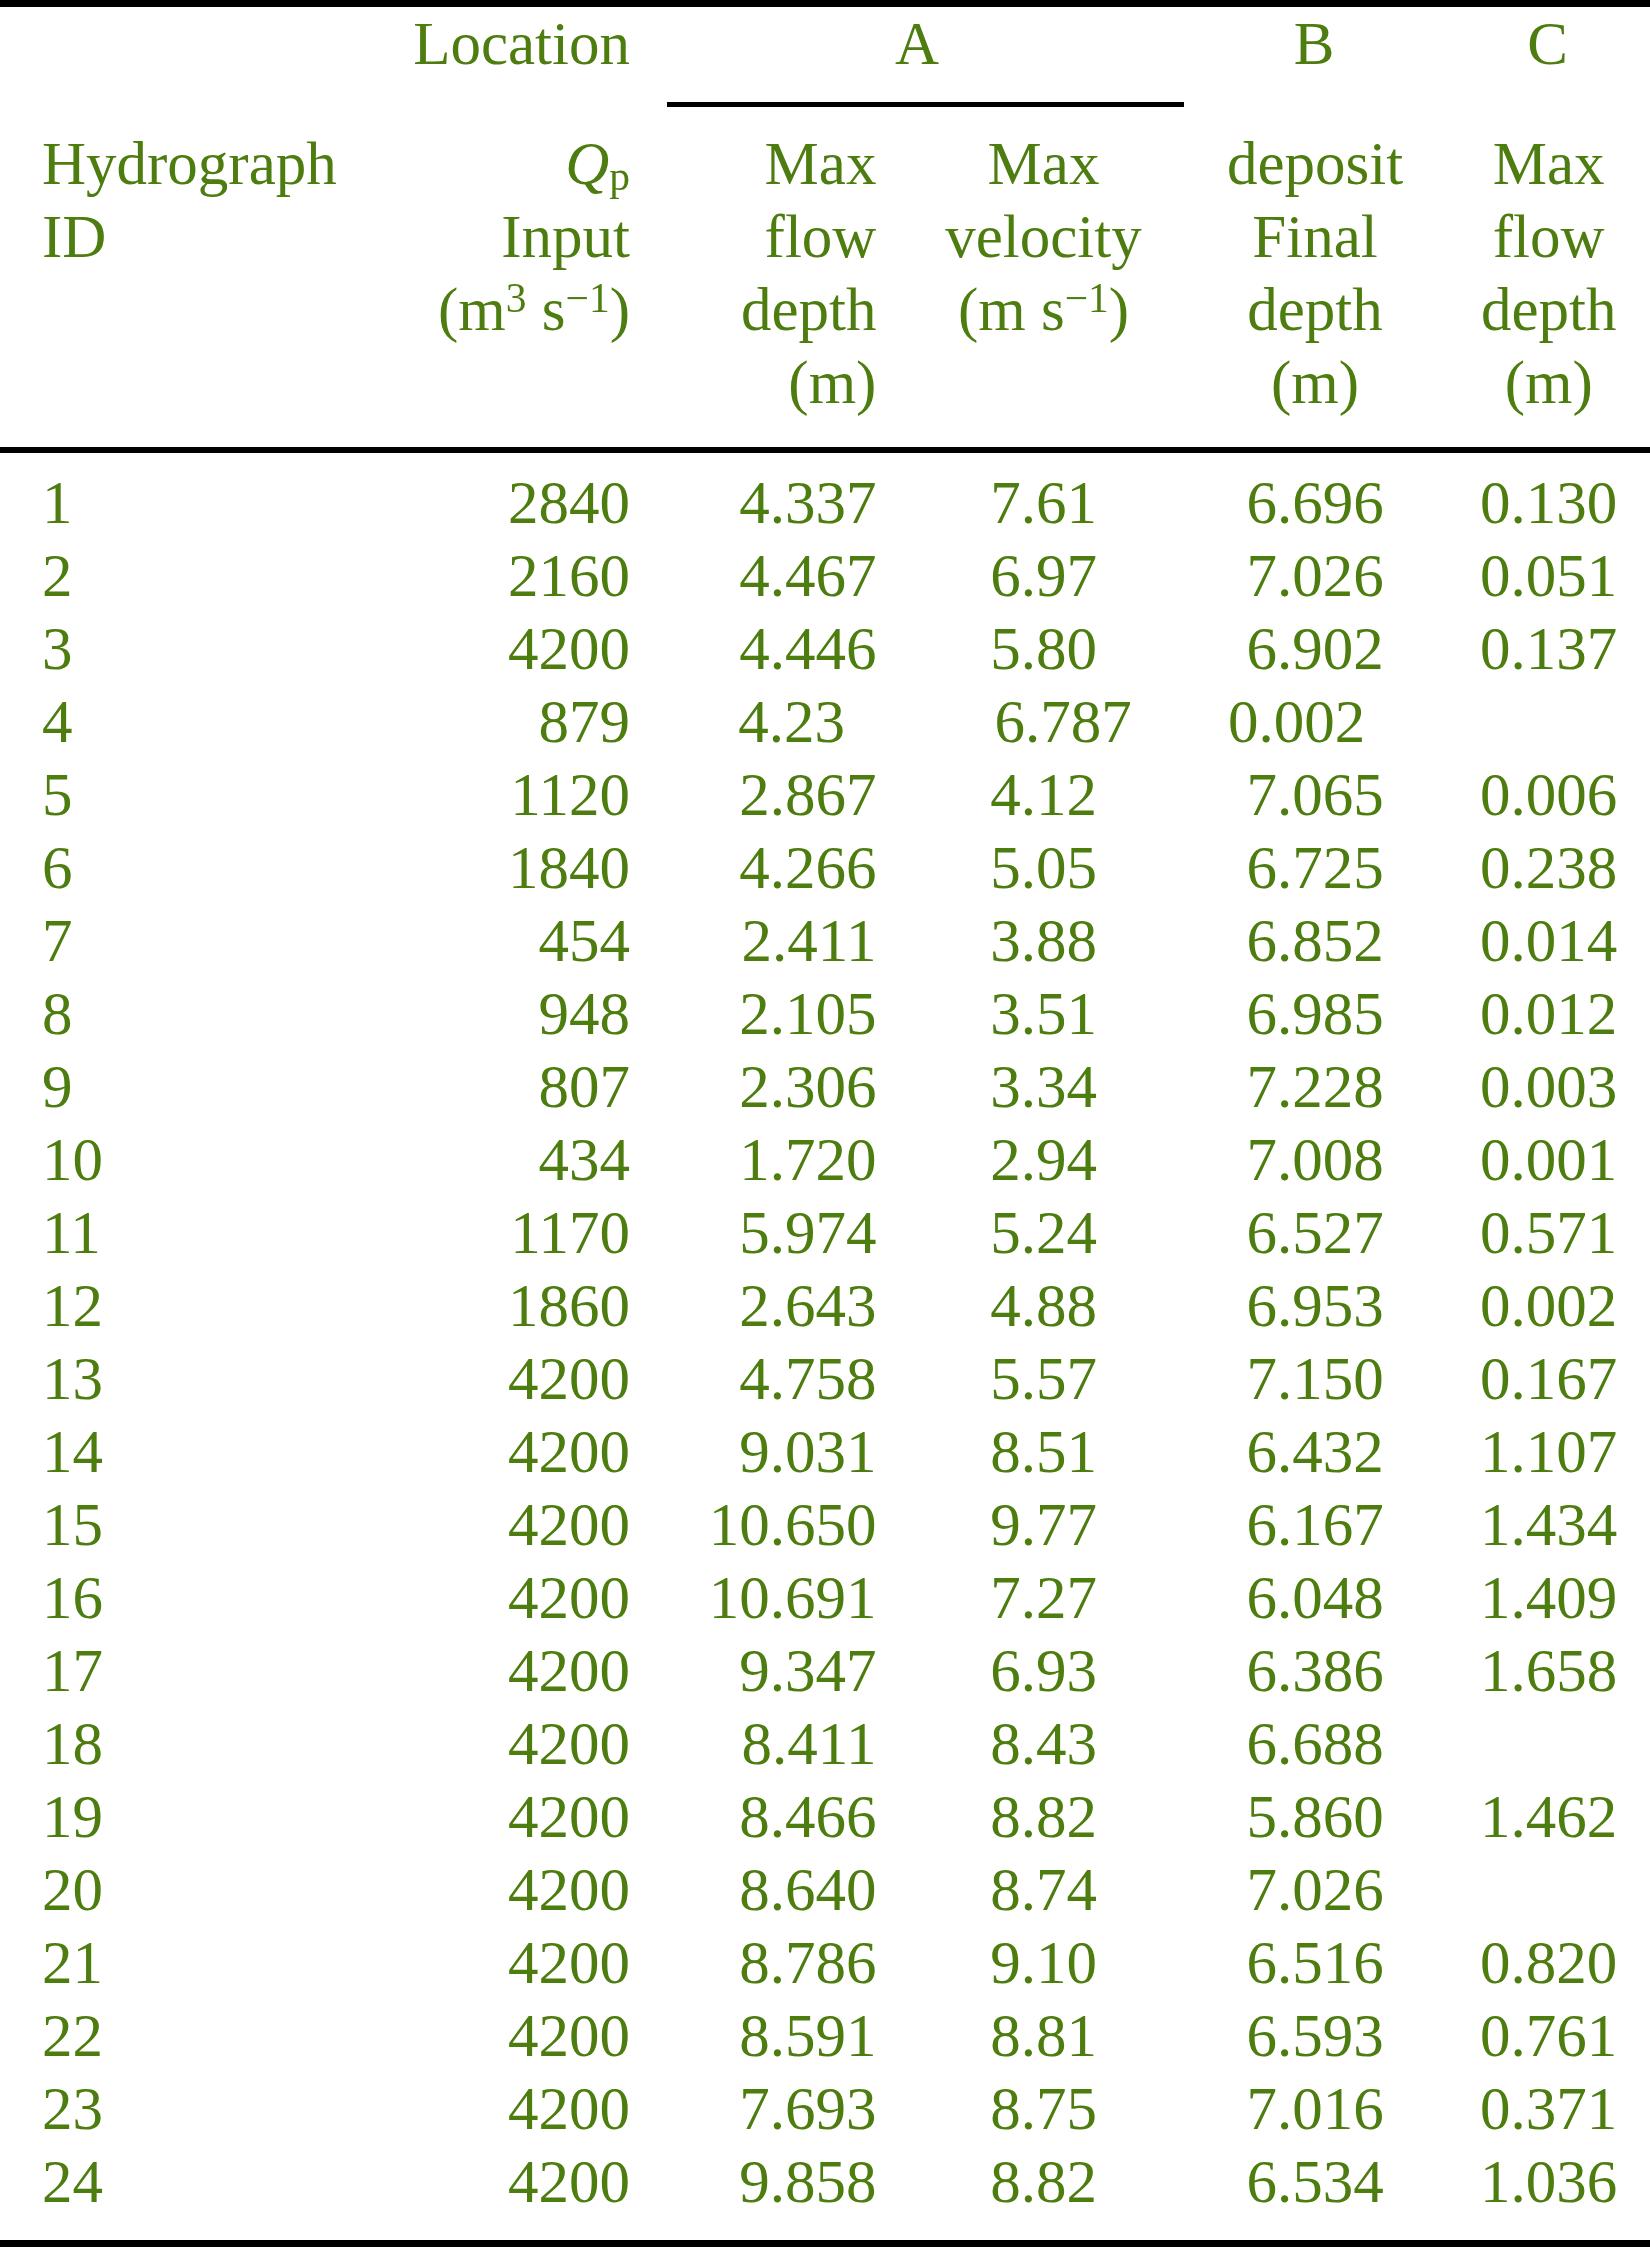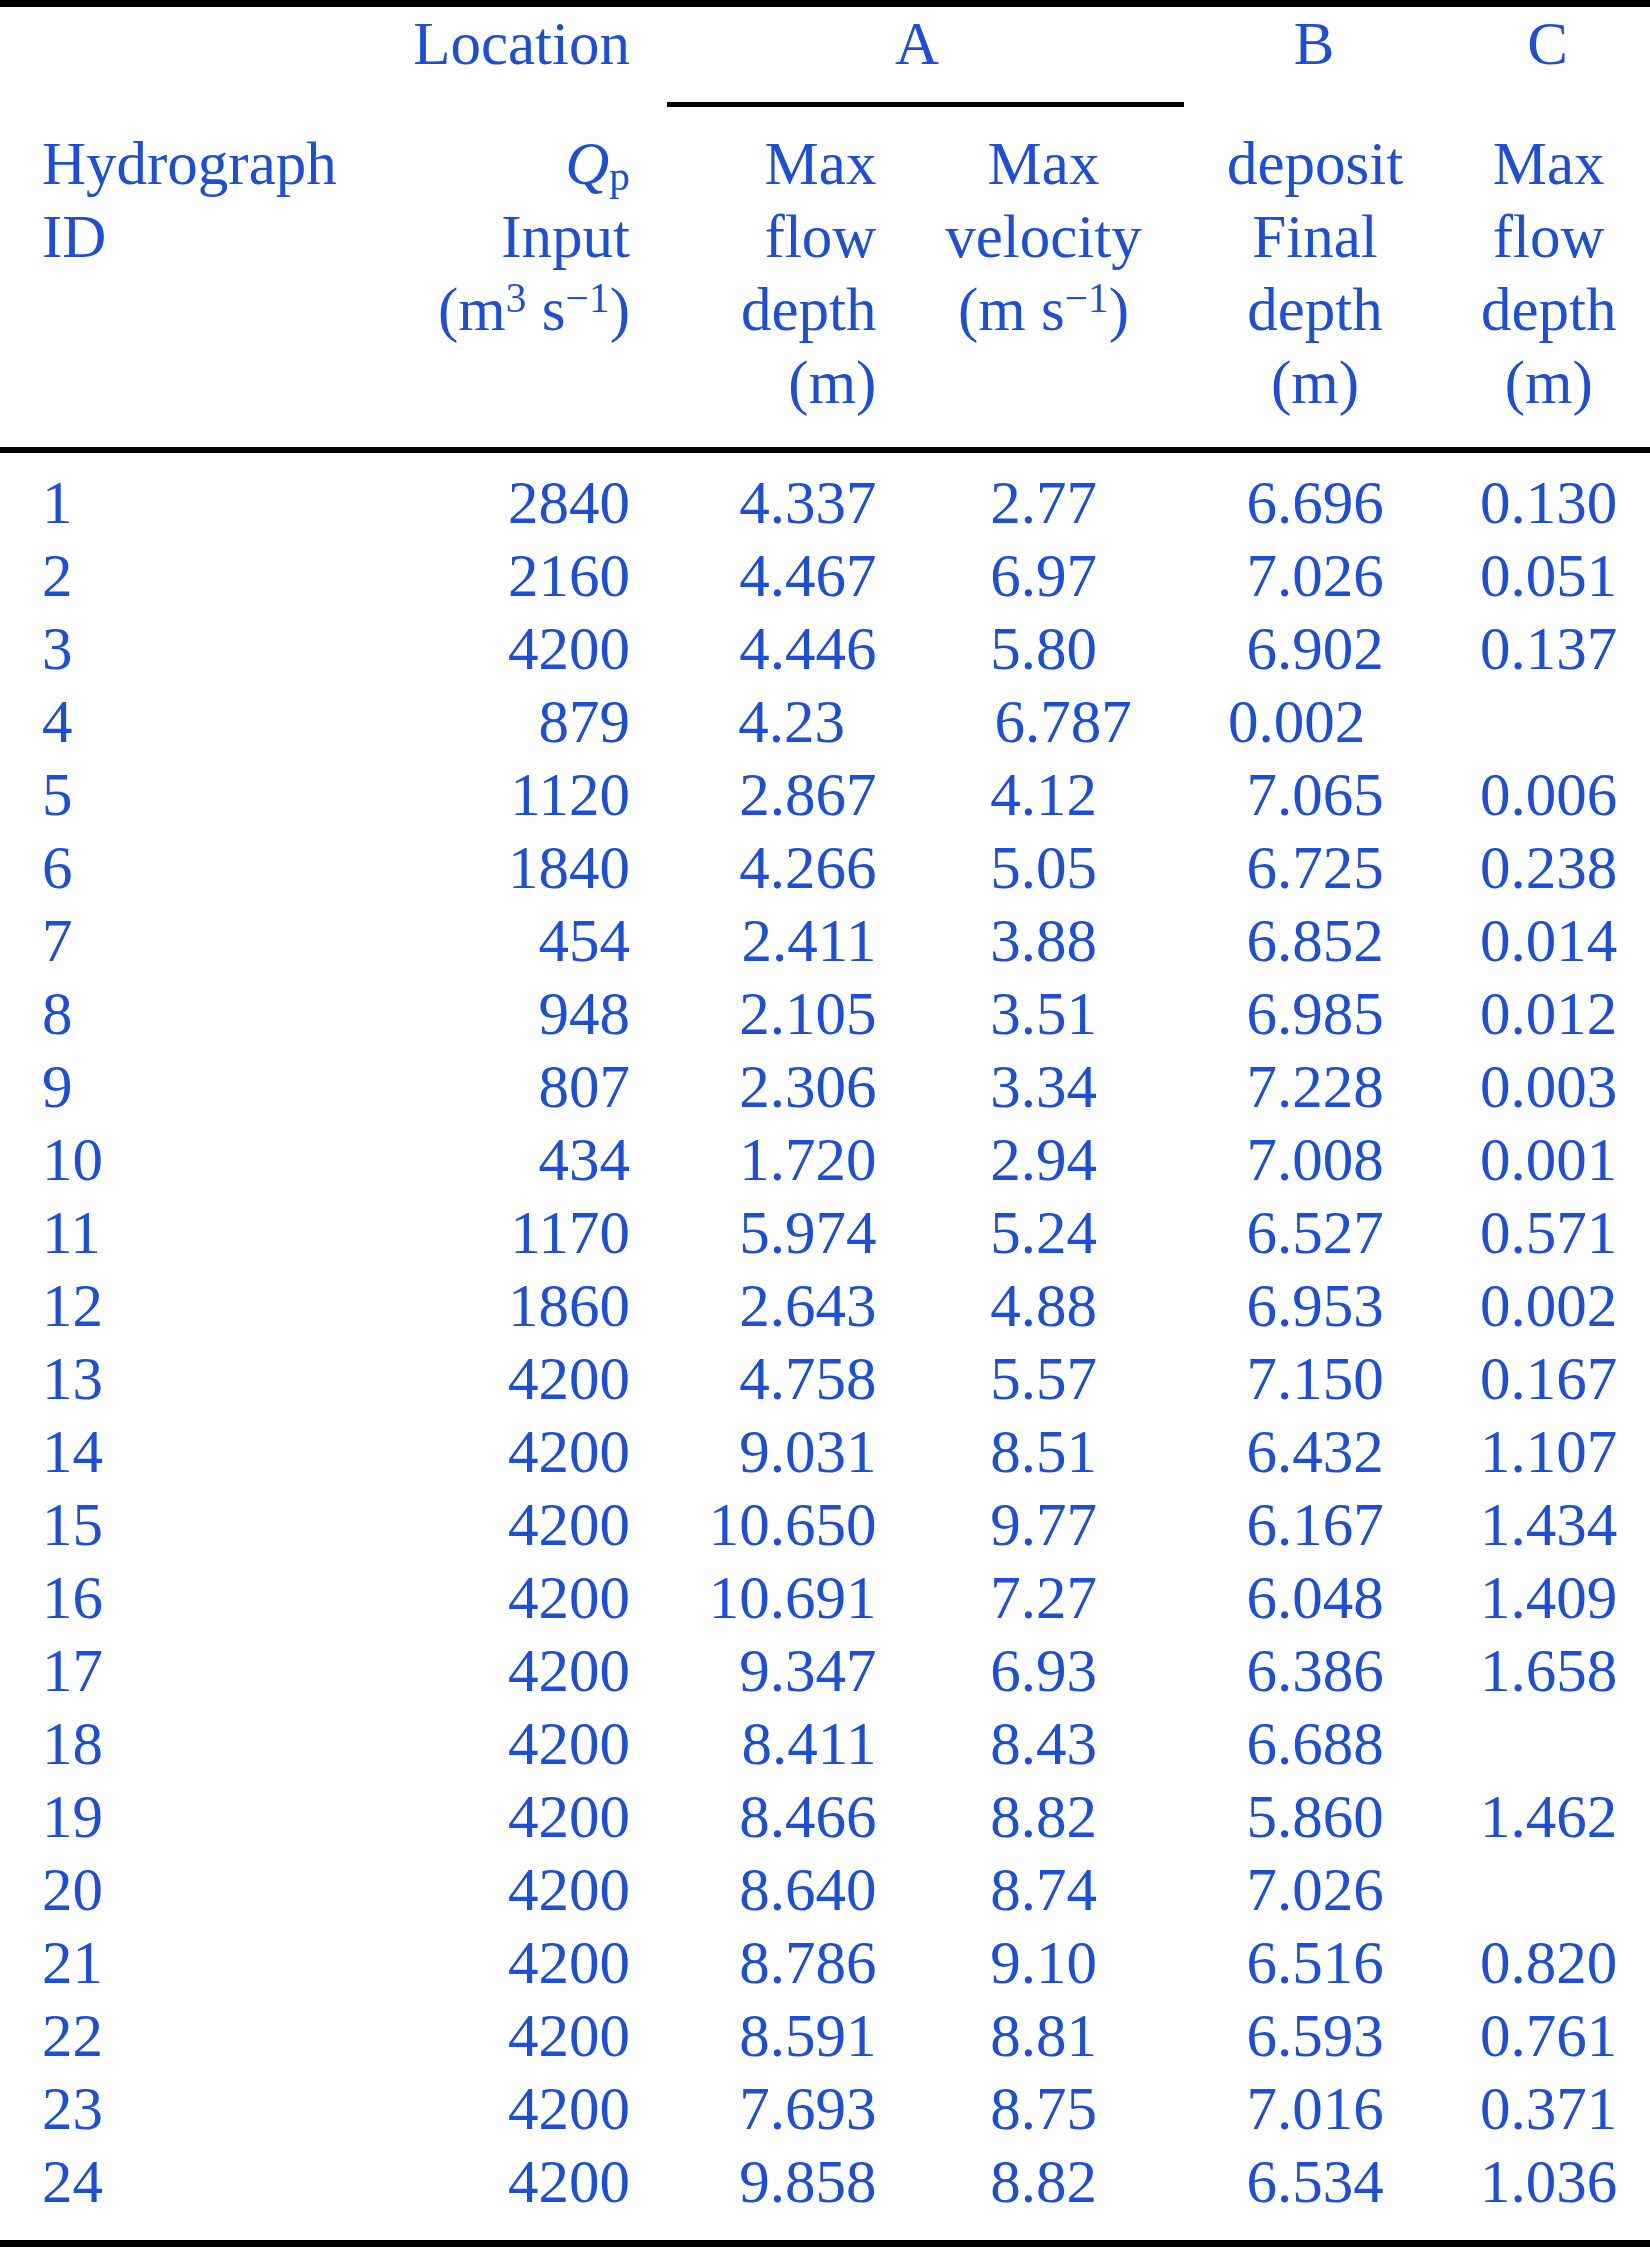--- a/index.html
+++ b/index.html
@@ -1,19 +1,19 @@
 <!DOCTYPE html>
 <html style="font-size:12.8px"><head>
 <meta charset="utf-8">
 <style>
   html,body{margin:0;padding:0;background:#ffffff;}
   #page{
     position:relative;
     width:1650px;height:2250px;
-    background:#ffffff;color:#1d4ed8;
+    background:#ffffff;color:#4d7c0f;
     font-family:"Liberation Serif","DejaVu Serif",serif;
     font-size:61px;line-height:73px;
     overflow:hidden;
   }
   .rule{position:absolute;left:0;width:1650px;background:#000000;}
   #toprule{top:0;height:7.2px;}
   #midrule{top:447px;height:5.6px;}
   #bottomrule{top:2240px;height:7.2px;}
   #cmidrule{position:absolute;top:102px;left:667px;width:517px;height:4.8px;background:#000000;}
   .row{display:flex;}
@@ -93,21 +93,21 @@
 
   </div>
 
   <div class="rule" id="midrule"></div>
 
   <div id="tbody">
       <div class="row">
         <div class="c c1">1</div>
         <div class="c c2">2840</div>
         <div class="c c3">4.337</div>
-        <div class="c c4">2.77</div>
+        <div class="c c4">7.61</div>
         <div class="c c5">6.696</div>
         <div class="c c6">0.130</div>
       </div>
       <div class="row">
         <div class="c c1">2</div>
         <div class="c c2">2160</div>
         <div class="c c3">4.467</div>
         <div class="c c4">6.97</div>
         <div class="c c5">7.026</div>
         <div class="c c6">0.051</div>

